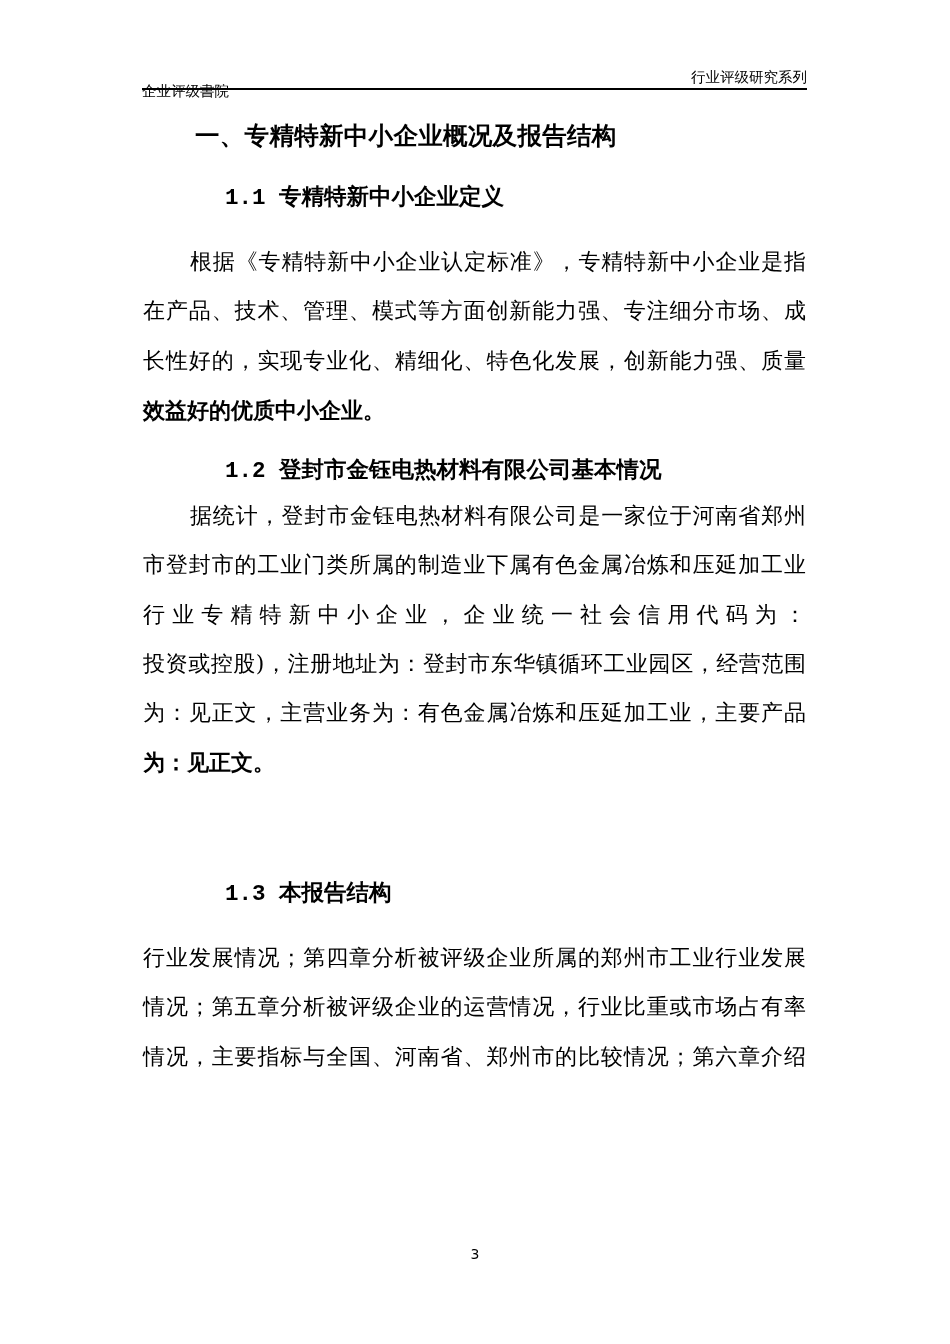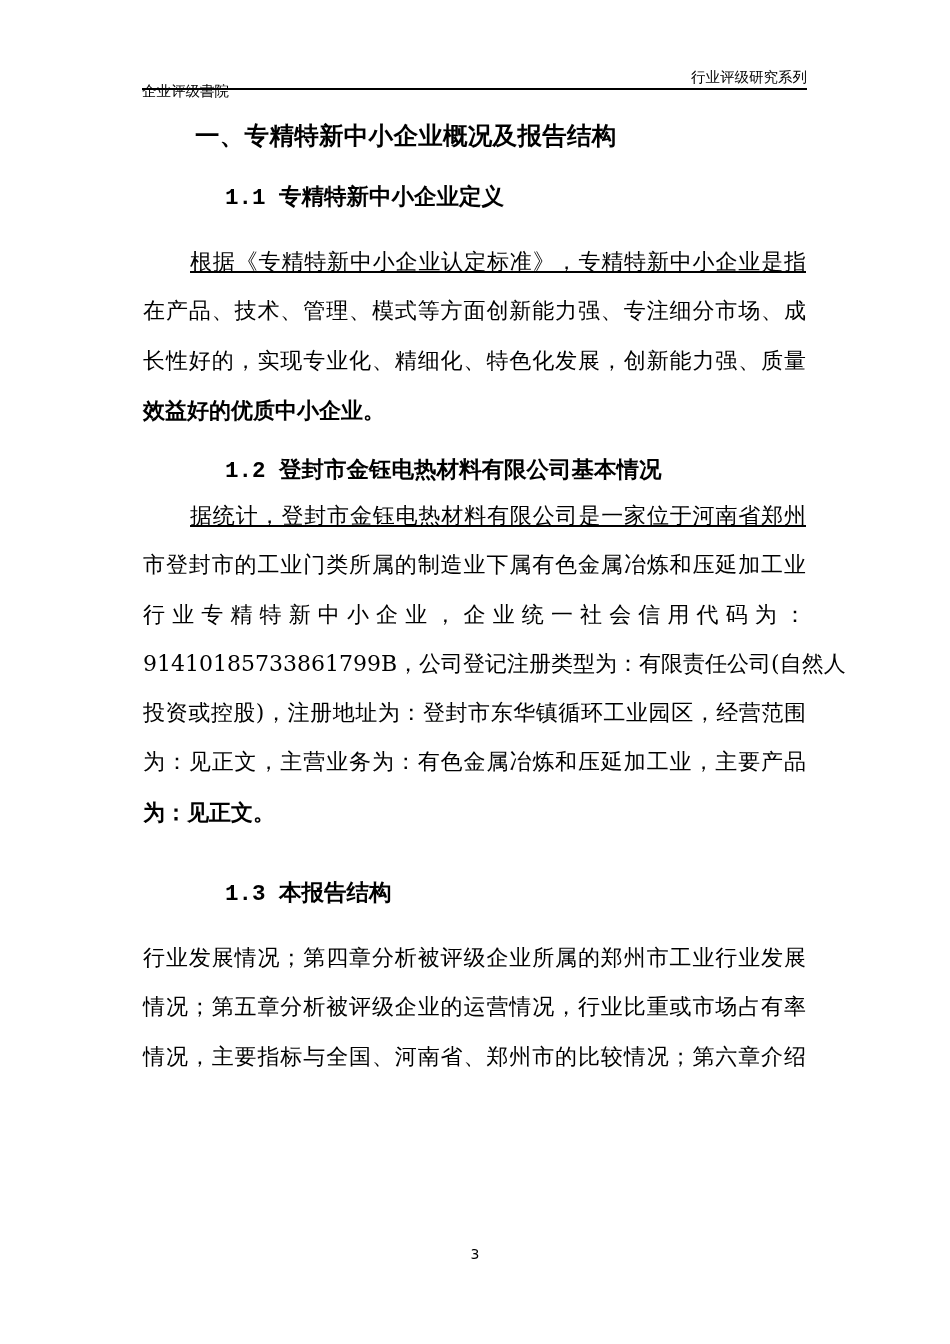--- a/index.html
+++ b/index.html
@@ -64,21 +64,20 @@
       text-align-last: justify;
       white-space: nowrap;
       overflow: visible;
     }
     .line.last {
       text-align-last: left;
       font-weight: bold;
     }
     .line.indent {
       padding-left: 47px;
-      text-decoration: underline;
     }
     .line.wide {
       letter-spacing: 0;
     }
     .page-number {
       position: absolute;
       left: 0;
       width: 950px;
       top: 1246px;
       text-align: center;
@@ -102,21 +101,20 @@
   <span class="line">在产品、技术、管理、模式等方面创新能力强、专注细分市场、成</span>
   <span class="line">长性好的，实现专业化、精细化、特色化发展，创新能力强、质量</span>
   <span class="line last">效益好的优质中小企业。</span>
 </div>
 
 <div class="h2" style="top:454px;">1.2  登封市金钰电热材料有限公司基本情况</div>
 <div class="para" style="top:498px;">
   <span class="line indent">据统计，登封市金钰电热材料有限公司是一家位于河南省郑州</span>
   <span class="line">市登封市的工业门类所属的制造业下属有色金属冶炼和压延加工业</span>
   <span class="line wide">行业专精特新中小企业，企业统一社会信用代码为：</span>
-  <span class="line">91410185733861799B，公司登记注册类型为：有限责任公司(自然人</span>
   <span class="line">投资或控股)，注册地址为：登封市东华镇循环工业园区，经营范围</span>
   <span class="line">为：见正文，主营业务为：有色金属冶炼和压延加工业，主要产品</span>
   <span class="line last">为：见正文。</span>
 </div>
 
 <div class="h2" style="top:877px;">1.3  本报告结构</div>
 <div class="para" style="top:940px;">
   <span class="line">行业发展情况；第四章分析被评级企业所属的郑州市工业行业发展</span>
   <span class="line">情况；第五章分析被评级企业的运营情况，行业比重或市场占有率</span>
   <span class="line">情况，主要指标与全国、河南省、郑州市的比较情况；第六章介绍</span>

